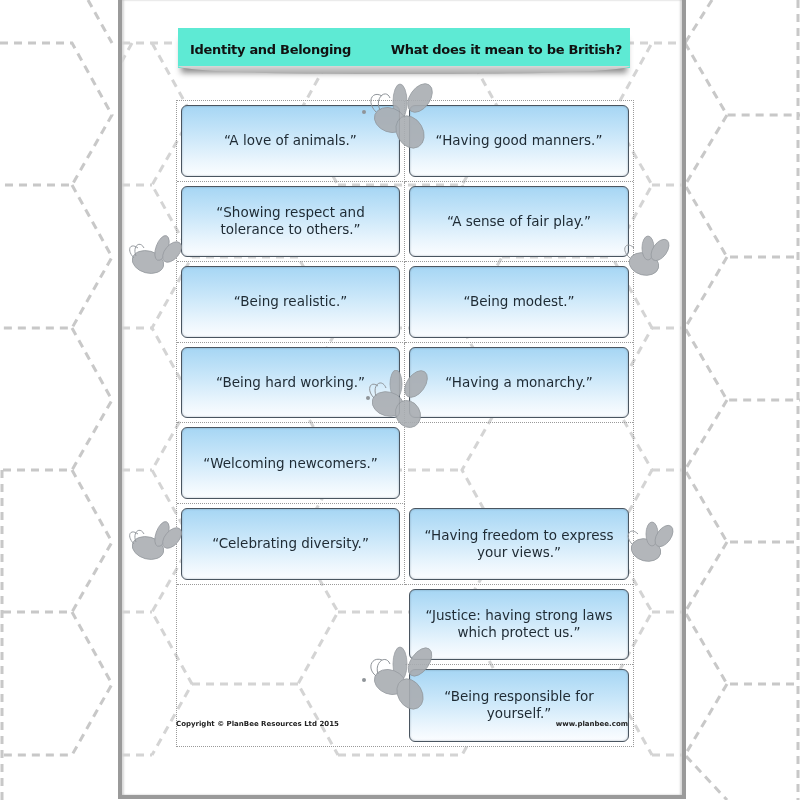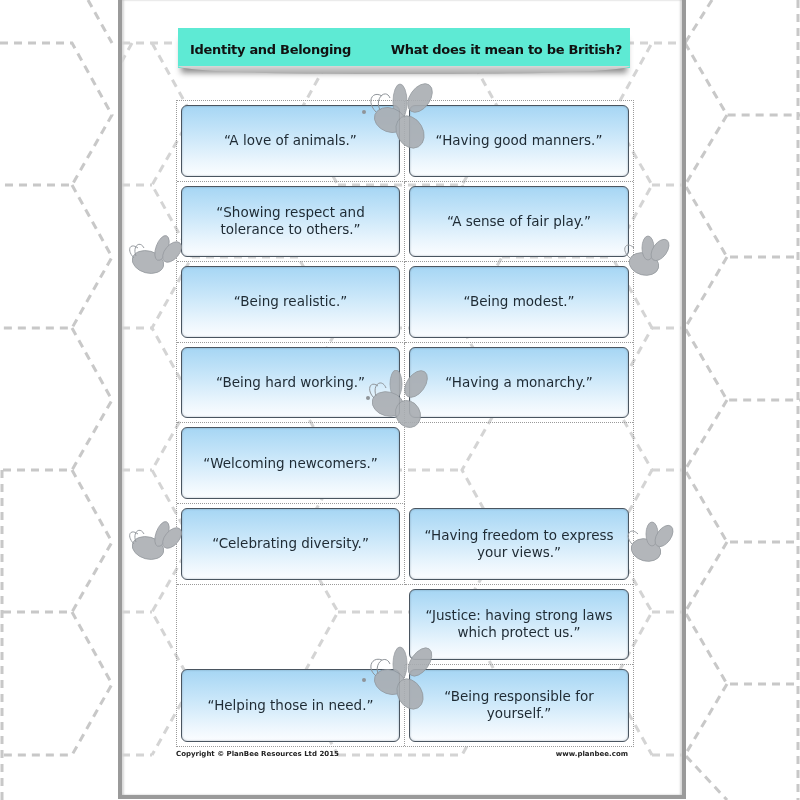--- a/index.html
+++ b/index.html
@@ -52,21 +52,21 @@
       border: 1.5px solid #4a5560; border-radius: 6px;
       background: linear-gradient(to bottom, #a6d6f4 0%, #c8e6f9 40%, #ecf6fd 80%, #fbfdff 100%);
       display: flex; align-items: center; justify-content: center;
       text-align: center; box-shadow: inset 0 0 2px rgba(80,100,120,0.5);
     }
     .card-text {
       font-family: "DejaVu Sans", sans-serif; font-size: 13.5px; line-height: 17px;
       color: #1e2a33; padding: 0 8px; white-space: pre-line;
     }
     .footer-left, .footer-right {
-      position: absolute; top: 750px; font-family: "DejaVu Sans", sans-serif;
+      position: absolute; top: 720px; font-family: "DejaVu Sans", sans-serif;
       font-size: 7px; font-weight: bold; color: #222; z-index: 2; text-align: center;
     }
     .footer-left { left: 54px; }
     .footer-right { right: 54px; padding-left: 26px; }
     .bee { position: absolute; z-index: 3; }
   </style>
 </head>
 <body>
 
 <svg class="hex-bg" viewBox="0 0 800 800">
@@ -178,25 +178,20 @@
         </div>
       </div>
 
     <div class="cell rowb" style="left:228px;top:483.6px">
         <div class="card">
           <span class="card-text">“Justice: having strong laws
 which protect us.”</span>
         </div>
       </div>
 
-    <div class="cell col0" style="left:0;top:564.2px">
-        <div class="card">
-          <span class="card-text">“Helping those in need.”</span>
-        </div>
-      </div>
     <div class="cell" style="left:228px;top:564.2px">
         <div class="card">
           <span class="card-text">“Being responsible for
 yourself.”</span>
         </div>
       </div>
   </div>
 
   <span class="footer-left">Copyright © PlanBee Resources Ltd 2015</span>
   <span class="footer-right">www.planbee.com</span>

